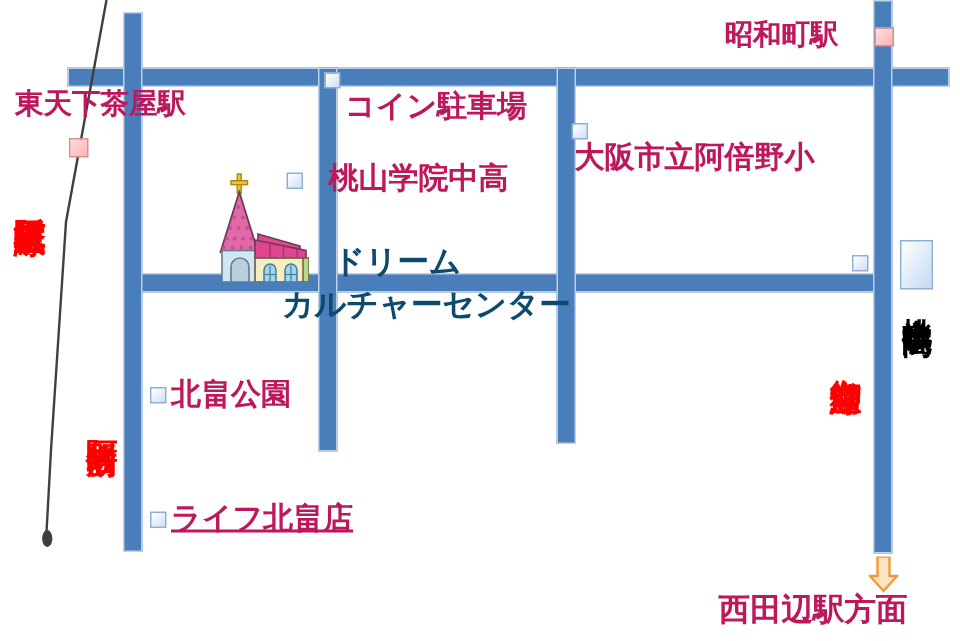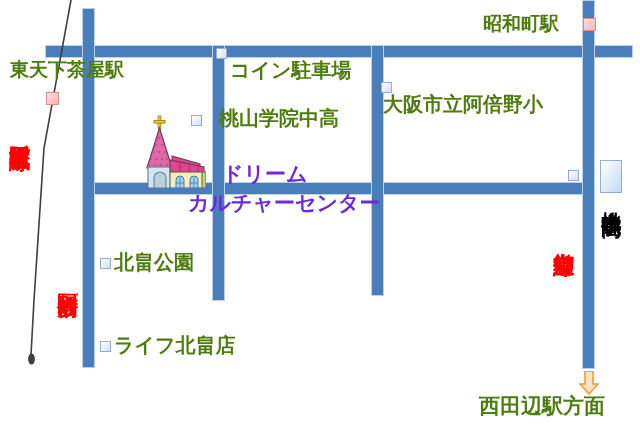--- a/index.html
+++ b/index.html
@@ -57,24 +57,24 @@
     box-sizing: border-box;
     border: 1px solid #8fb0d4;
     background: linear-gradient(to bottom right, #ffffff, #c4daf2);
   }
 
   
   .lbl {
     position: absolute;
     white-space: nowrap;
     font-weight: bold;
-    color: #4d7c0f;
+    color: #be185d;
     line-height: 1;
   }
-  .lbl.red { color: #6d28d9; }
+  .lbl.red { color: #0c4a6e; }
   .vlabel {
     position: absolute;
     writing-mode: vertical-rl;
     text-orientation: upright;
     white-space: nowrap;
     font-weight: bold;
     color: #ff0000;
     line-height: 1.04;
     letter-spacing: 1px;
   }
@@ -172,21 +172,21 @@
 
   <div class="lbl" style="left:230px; top:48px; font-size:20px;margin-top:12px;">コイン駐車場</div>
 
   <div class="lbl" style="left:219px; top:108px; font-size:20px;">桃山学院中高</div>
 
   <div class="lbl" style="left:383px; top:94px; font-size:20px;">大阪市立阿倍野小</div>
 
 
   <div class="lbl" style="left:114px; top:252px; font-size:20px;text-align:center;">北畠公園</div>
 
-  <div class="lbl" style="left:114px; top:335px; font-size:20px;">ライフ北畠店</div>
+  <div class="lbl" style="left:114px; top:335px; font-size:20px;text-decoration:underline;">ライフ北畠店</div>
 
   <div class="vlabel black" style="left:601px; top:196px; font-size:20px;">桃山学院中高</div>
 
   <div class="lbl red" style="left:222px; top:164px; font-size:21px;">ドリーム</div>
   <div class="lbl red" style="left:188px; top:193px; font-size:21px;">カルチャーセンター</div>
 
   <div class="vlabel" style="left:8px; top:128px; font-size:21px;">阪堺電軌上町線</div>
 
   <div class="vlabel" style="left:56px; top:277px; font-size:21px;">阿倍野筋</div>
 

